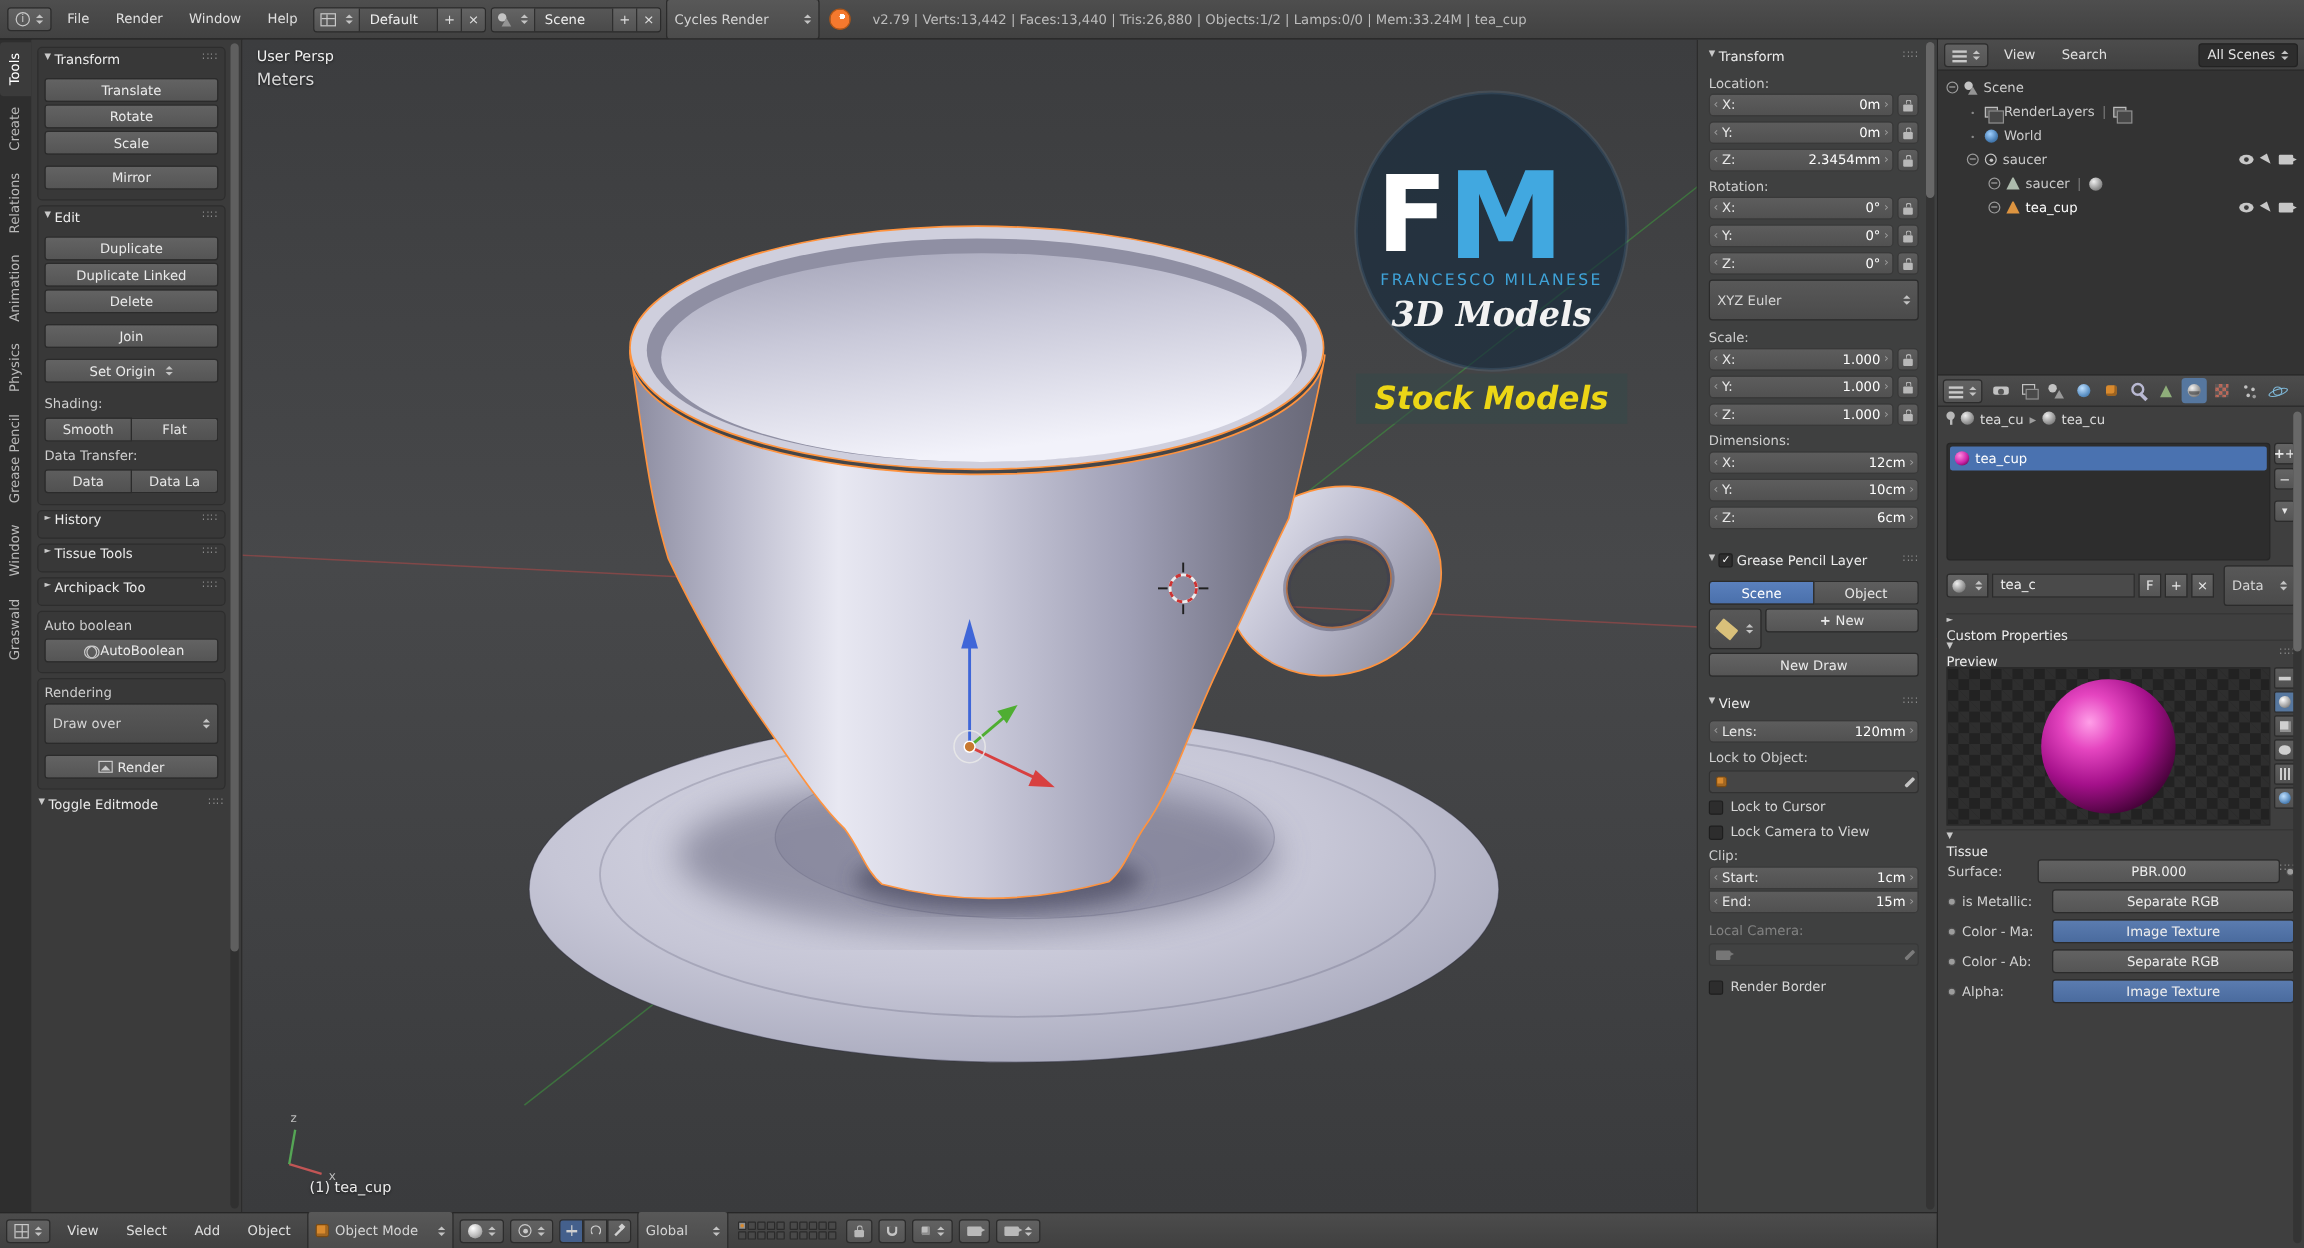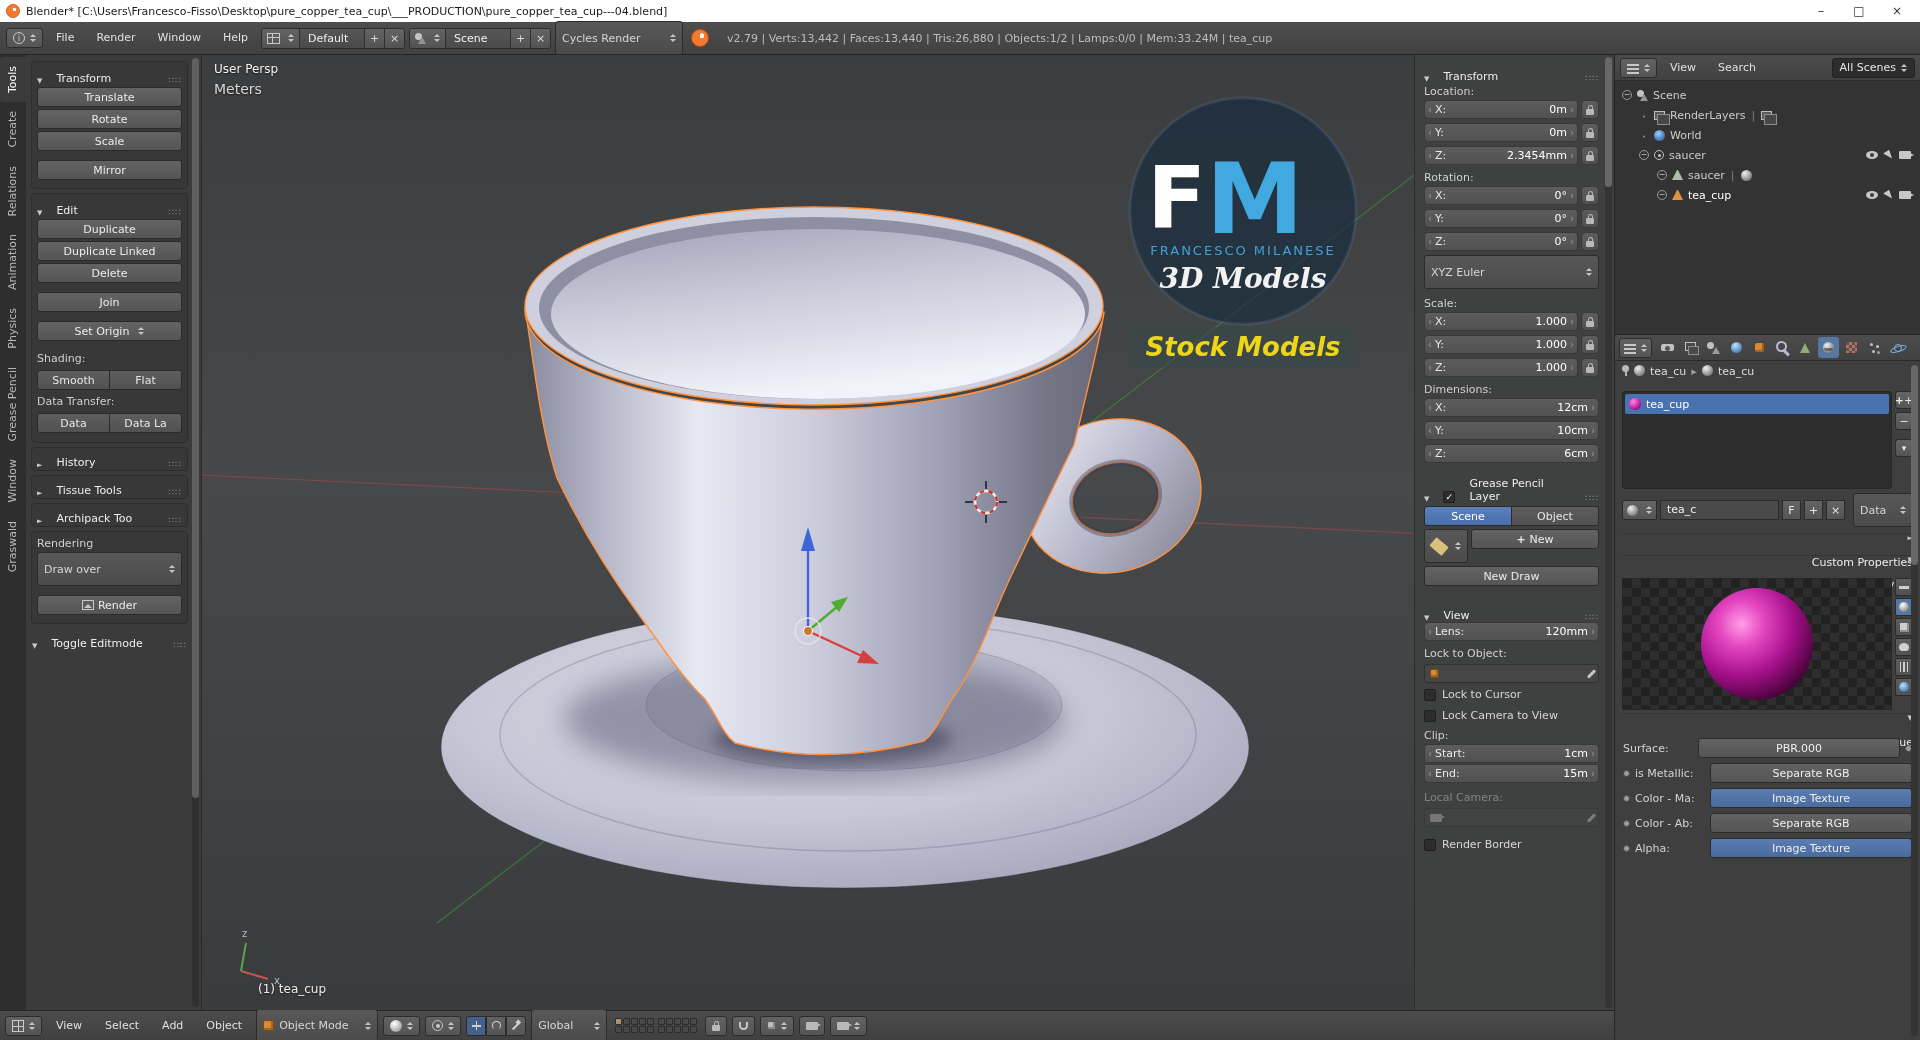--- a/index.html
+++ b/index.html
@@ -23,21 +23,21 @@
   .updn::after  { border-top:3px solid #c4c4c4; }
   .hbtn { display:flex; align-items:center; height:20px; padding:0 6px; border-radius:3px;
     background:linear-gradient(#626262,#555555); border:1px solid #2c2c2c; color:#e8e8e8; white-space:nowrap; }
   .btn { display:flex; align-items:center; justify-content:center; gap:4px; height:20px; border-radius:3px;
     background:linear-gradient(#636363,#555555); border:1px solid #2b2b2b; color:#ebebeb; text-align:center; }
   .dd { display:flex; align-items:center; height:20px; padding:16px 6px; border-radius:3px;
     background:linear-gradient(#585858,#4b4b4b); border:1px solid #2b2b2b; }
   .dd > span:first-child { flex:1; text-align:left; }
   .grip { margin-left:auto; color:#8c8c8c; font-size:9px; letter-spacing:1px; }
   .grip::after { content:"∷∷"; }
-  .phead { display:flex; align-items:flex-end; gap:14px; height:20px; color:#ededed; }
+  .phead { display:flex; align-items:flex-start; gap:3px; height:20px; color:#ededed; }
   .phead::before { content:"▼"; font-size:7px; color:#c9c9c9; }
   .phead.closed::before { content:"►"; }
   .sec-label { height:17px; line-height:17px; color:#cfcfcf; }
   .numrow { display:flex; gap:3px; margin-bottom:4px; align-items:center; }
   .numfield { flex:1; display:flex; align-items:center; height:19px; gap:3px; padding:0 3px;
     background:linear-gradient(#5d5d5d,#515151); border:1px solid #393939; border-radius:4px; }
   .numfield::before { content:"‹"; color:#9c9c9c; font-size:10px; }
   .numfield::after  { content:"›"; color:#9c9c9c; font-size:10px; }
   .numfield .lab { color:#e8e8e8; }
   .numfield .val { margin-left:auto; color:#ffffff; }
@@ -309,29 +309,20 @@
     background:linear-gradient(#626262,#555); border:1px solid #2b2b2b; color:#efefef; }
   .sval.blue { background:linear-gradient(#5b7cb0,#4a6b9e); }
   .pr-scroll { position:absolute; right:2px; top:30px; bottom:4px; width:7px; background:#343434; border-radius:4px; }
   .pr-scroll .thumb { position:absolute; left:0; right:0; top:0; height:200px; background:#686868; border-radius:4px; }
 </style>
 </head>
 <body>
 
 <div id="app">
 
-  <div class="titlebar">
-    <span class="blogo-sm"></span>
-    <span class="title-text">Blender* [C:\Users\Francesco-Fisso\Desktop\pure_copper_tea_cup\___PRODUCTION\pure_copper_tea_cup---04.blend]</span>
-    <div class="win-controls">
-      <span class="winbtn">–</span>
-      <span class="winbtn">□</span>
-      <span class="winbtn close">×</span>
-    </div>
-  </div>
 
   <div class="topbar">
     <div class="hbtn">
       <span class="iinfo"></span>
       <span class="updn"></span>
     </div>
     <span class="menu">File</span>
     <span class="menu">Render</span>
     <span class="menu">Window</span>
     <span class="menu">Help</span>
@@ -449,20 +440,27 @@
               <span class="grip"></span>
             </div>
           </div>
           <div class="tsp collapsed">
             <div class="phead closed">
               <span>Archipack Too</span>
               <span class="grip"></span>
             </div>
           </div>
 
+          <div class="tsp">
+            <div class="sec-label">Auto boolean</div>
+            <div class="btn">
+              <span class="iunion"></span>
+              <span>AutoBoolean</span>
+            </div>
+          </div>
 
           <div class="tsp">
             <div class="sec-label">Rendering</div>
             <div class="dd">
               <span>Draw over</span>
               <span class="updn"></span>
             </div>
             <div class="btn mt">
               <span class="iimg"></span>
               <span>Render</span>

